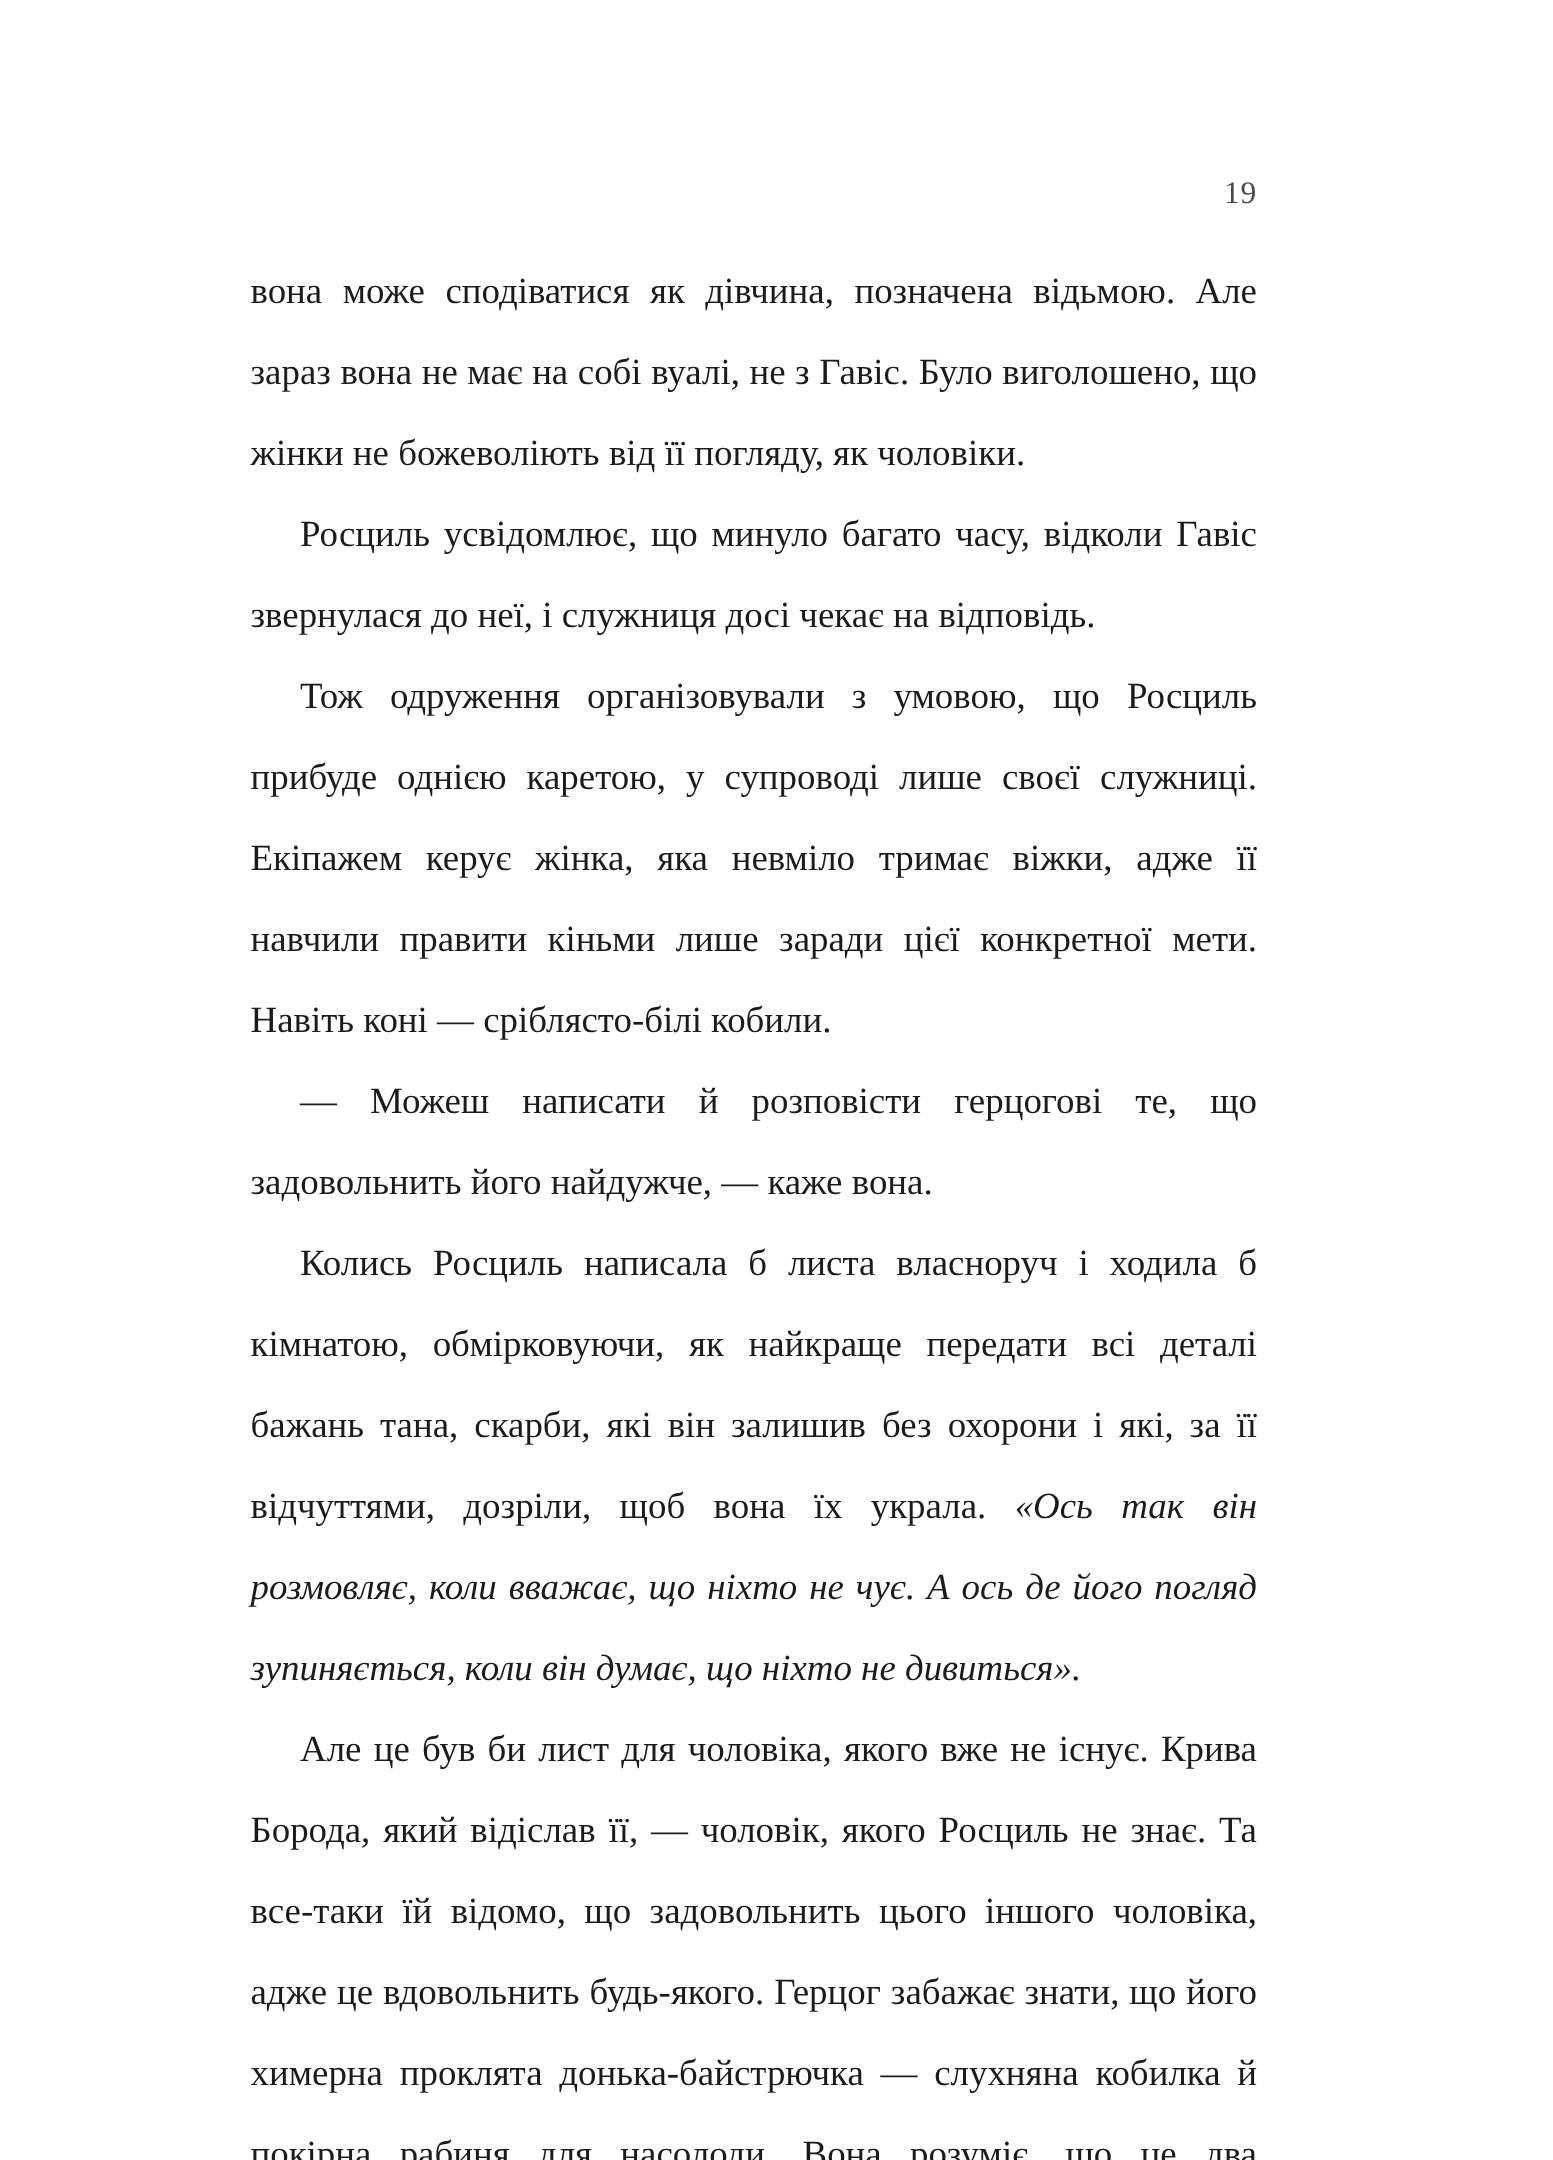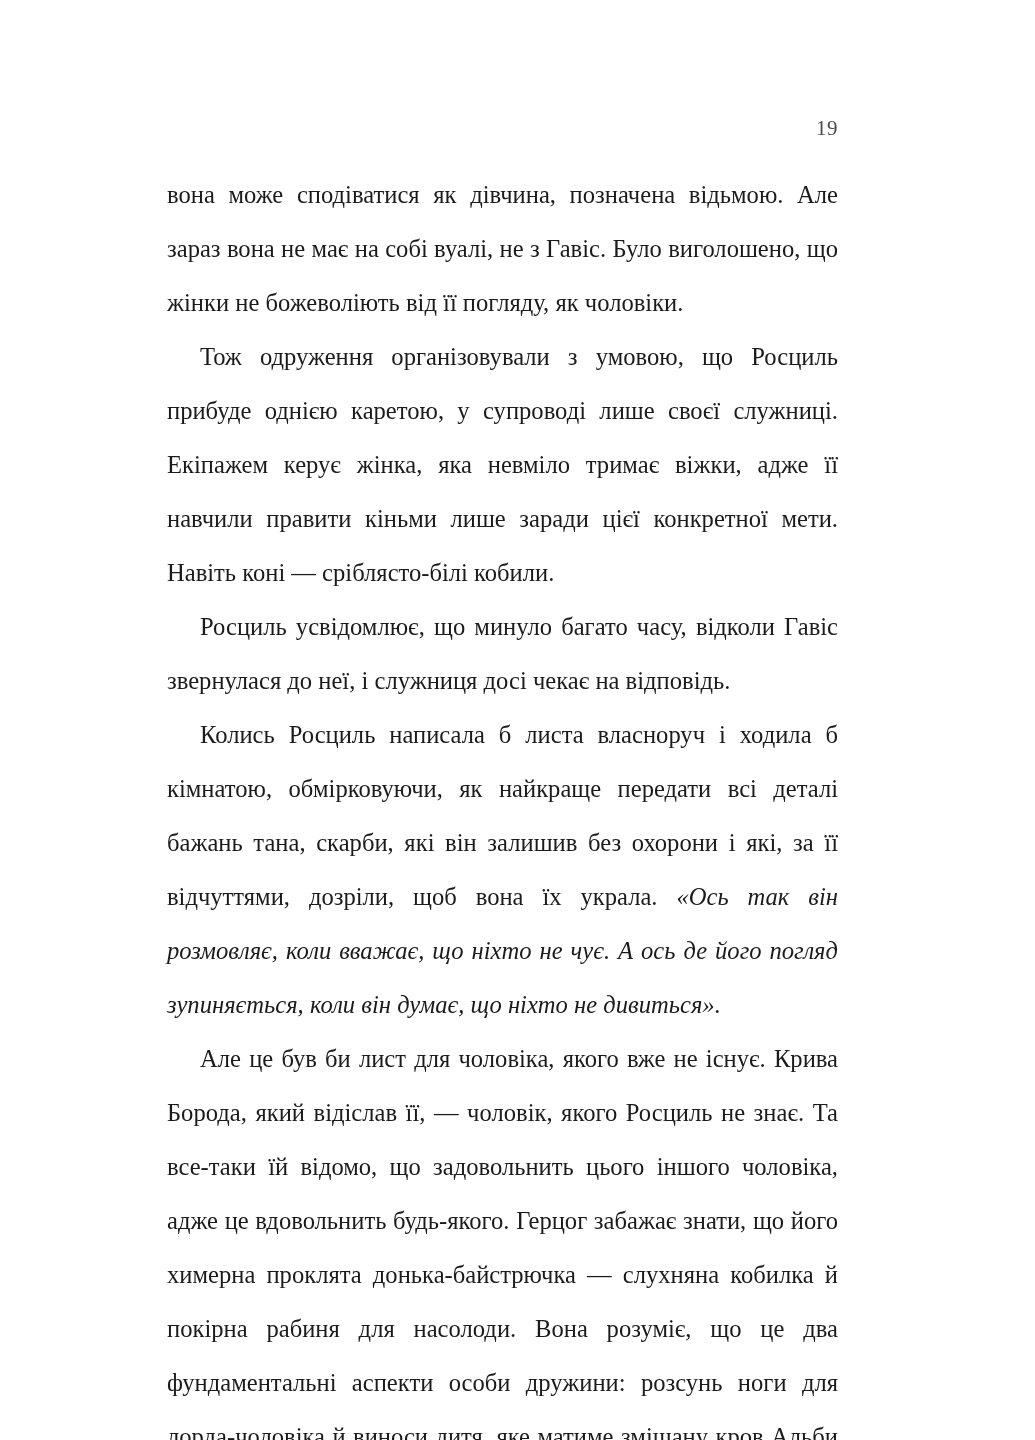--- a/index.html
+++ b/index.html
@@ -81,24 +81,25 @@
 <body>
 
 <div class="page">
 
   <div class="folio">19</div>
 
   <div class="textblock">
 
     <p class="noindent">вона може сподіватися як дівчина, позначена відьмою. Але зараз вона не має на собі вуалі, не з Гавіс. Було виголошено, що жінки не божеволіють від її погляду, як чоловіки.</p>
 
+    <p>Росциль усвідомлює, що минуло багато часу, відколи Гавіс звернулася до неї, і служниця досі чекає на відповідь.</p>
+
     <p>Тож одруження організовували з умовою, що Росциль прибуде однією каретою, у супроводі лише своєї служниці. Екіпажем керує жінка, яка невміло тримає віжки, адже її навчили правити кіньми лише заради цієї конкретної мети. Навіть коні — сріблясто-білі кобили.</p>
 
-    <p>Росциль усвідомлює, що минуло багато часу, відколи Гавіс звернулася до неї, і служниця досі чекає на відповідь.</p>
-
+    <p>— Можеш написати й розповісти герцогові те, що задовольнить його найдужче, — каже вона.</p>
 
     <p><span>Колись Росциль написала б листа власноруч і ходила б кімнатою, обмірковуючи, як найкраще передати всі деталі бажань тана, скарби, які він залишив без охорони і які, за її відчуттями, дозріли, щоб вона їх украла. </span><em class="quote">«Ось так він розмовляє, коли вважає, що ніхто не чує. А ось де його погляд зупиняється, коли він думає, що ніхто не дивиться».</em></p>
 
     <p>Але це був би лист для чоловіка, якого вже не існує. Крива Борода, який відіслав її, — чоловік, якого Росциль не знає. Та все-таки їй відомо, що задовольнить цього іншого чоловіка, адже це вдовольнить будь-якого. Герцог забажає знати, що його химерна проклята донька-байстрючка — слухняна кобилка й покірна рабиня для насолоди. Вона розуміє, що це два фундаментальні аспекти особи дружини: розсунь ноги для лорда-чоловіка й виноси дитя, яке матиме змішану кров Альби та Бретані. Подружній союз є лиш тонко сплетеним тимчасовим зв’язком, але якщо Росциль упорається достатньо добре, то він триватиме аж до появи сина, який поєднає єдинорога з горностаєм.</p>
 
 
   </div>
 
 </div>
 

